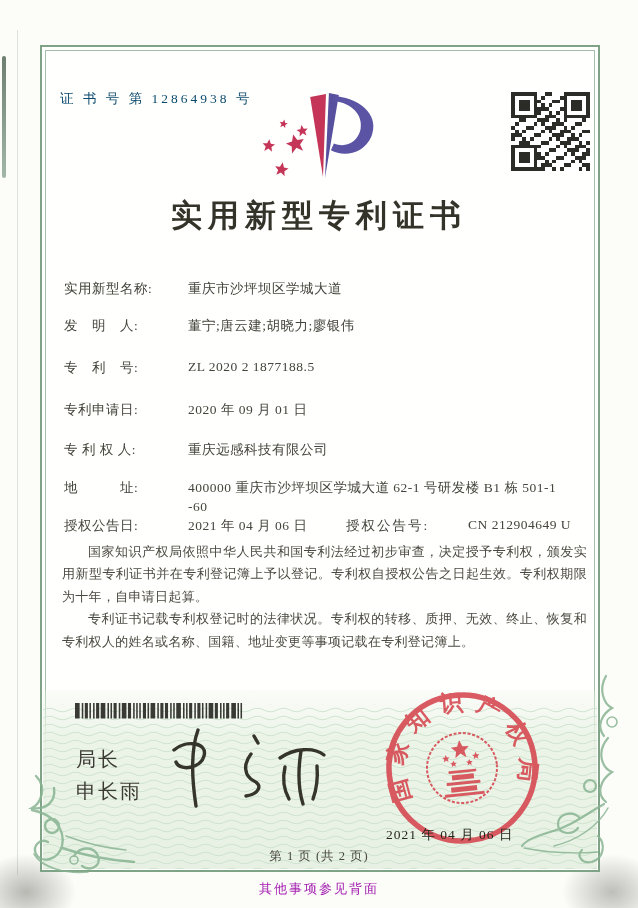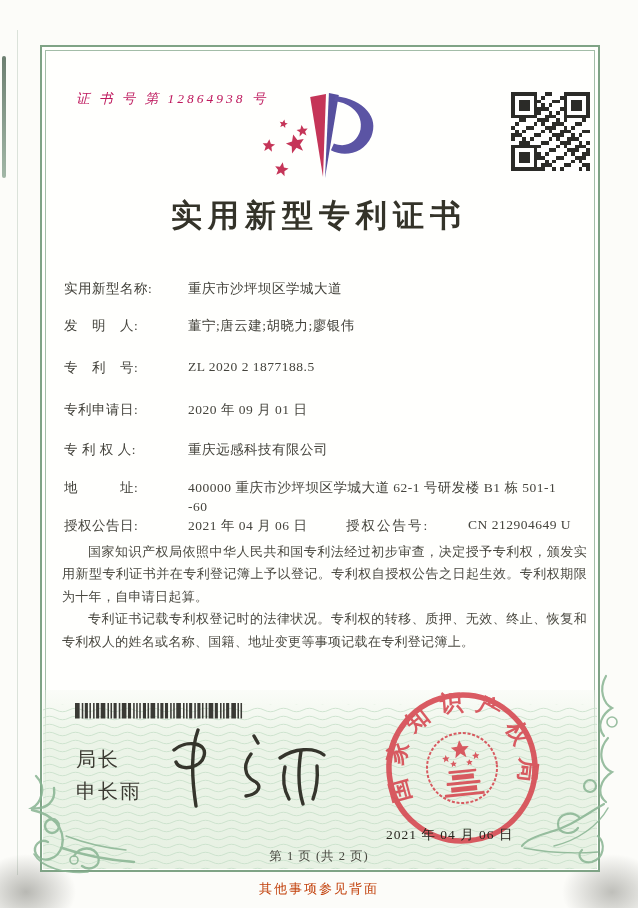--- a/index.html
+++ b/index.html
@@ -23,21 +23,21 @@
     border:2px solid #7fa386; outline:1px solid #a3bda8; outline-offset:-6px;
     background:#fffffd;
   }
   
   .green-zone { position:absolute; left:43px; top:690px; width:554px; height:179px; }
   .green-zone svg { display:block; width:100%; height:100%; }
   .ornament { position:absolute; }
   .ornament-bl { left:22px; top:758px; width:132px; height:122px; }
   .ornament-br { left:520px; top:668px; width:108px; height:206px; }
 
-  .cert-no { position:absolute; left:76px; top:90px; font-size:13.5px; letter-spacing:3px; color:#be185d;font-style:italic; }
+  .cert-no { position:absolute; left:60px; top:90px; font-size:13.5px; letter-spacing:3px; color:#0c4a6e; }
   .logo { position:absolute; left:250px; top:84px; width:148px; height:104px; }
   .qr { position:absolute; left:511px; top:92px; width:79px; height:79px; }
   .title { position:absolute; left:0; right:0; top:195px; text-align:center;
     font-size:31px; font-weight:700; letter-spacing:6px; color:#343329; }
 
   .fields { position:absolute; left:64px; top:0; width:524px; font-size:13.5px; color:#45443d; }
   .frow { position:absolute; display:flex; width:524px; letter-spacing:.5px; }
   .frow .lbl { flex:0 0 124px; }
   .frow .val { flex:1; }
   .r-name { top:280px; } .r-inv { top:317px; } .r-pno { top:359px; }
@@ -56,21 +56,21 @@
   .director-title { top:746px; }
   .director-name { top:778px; }
   .signature { position:absolute; left:152px; top:722px; width:196px; height:90px; }
 
   .seal { position:absolute; left:382px; top:688px; width:160px; height:160px; transform:rotate(-6deg); }
   .seal-date { position:absolute; left:386px; top:826px; font-size:13.5px; color:#28271f; letter-spacing:1px; }
 
   .page-info { position:absolute; left:0; right:0; top:848px; text-align:center;
     font-size:12.5px; color:#47473f; letter-spacing:1px; }
   .back-note { position:absolute; left:0; right:0; top:880px; text-align:center;
-    font-size:13px; color:#c2410c; letter-spacing:2px; }
+    font-size:13px; color:#a21caf; letter-spacing:2px; }
 </style>
 </head>
 <body>
 
 <div class="page">
 
   <div class="paper-edge"></div>
   <div class="scan-strip"></div>
   <div class="smudge-bl"></div>
   <div class="smudge-br"></div>

